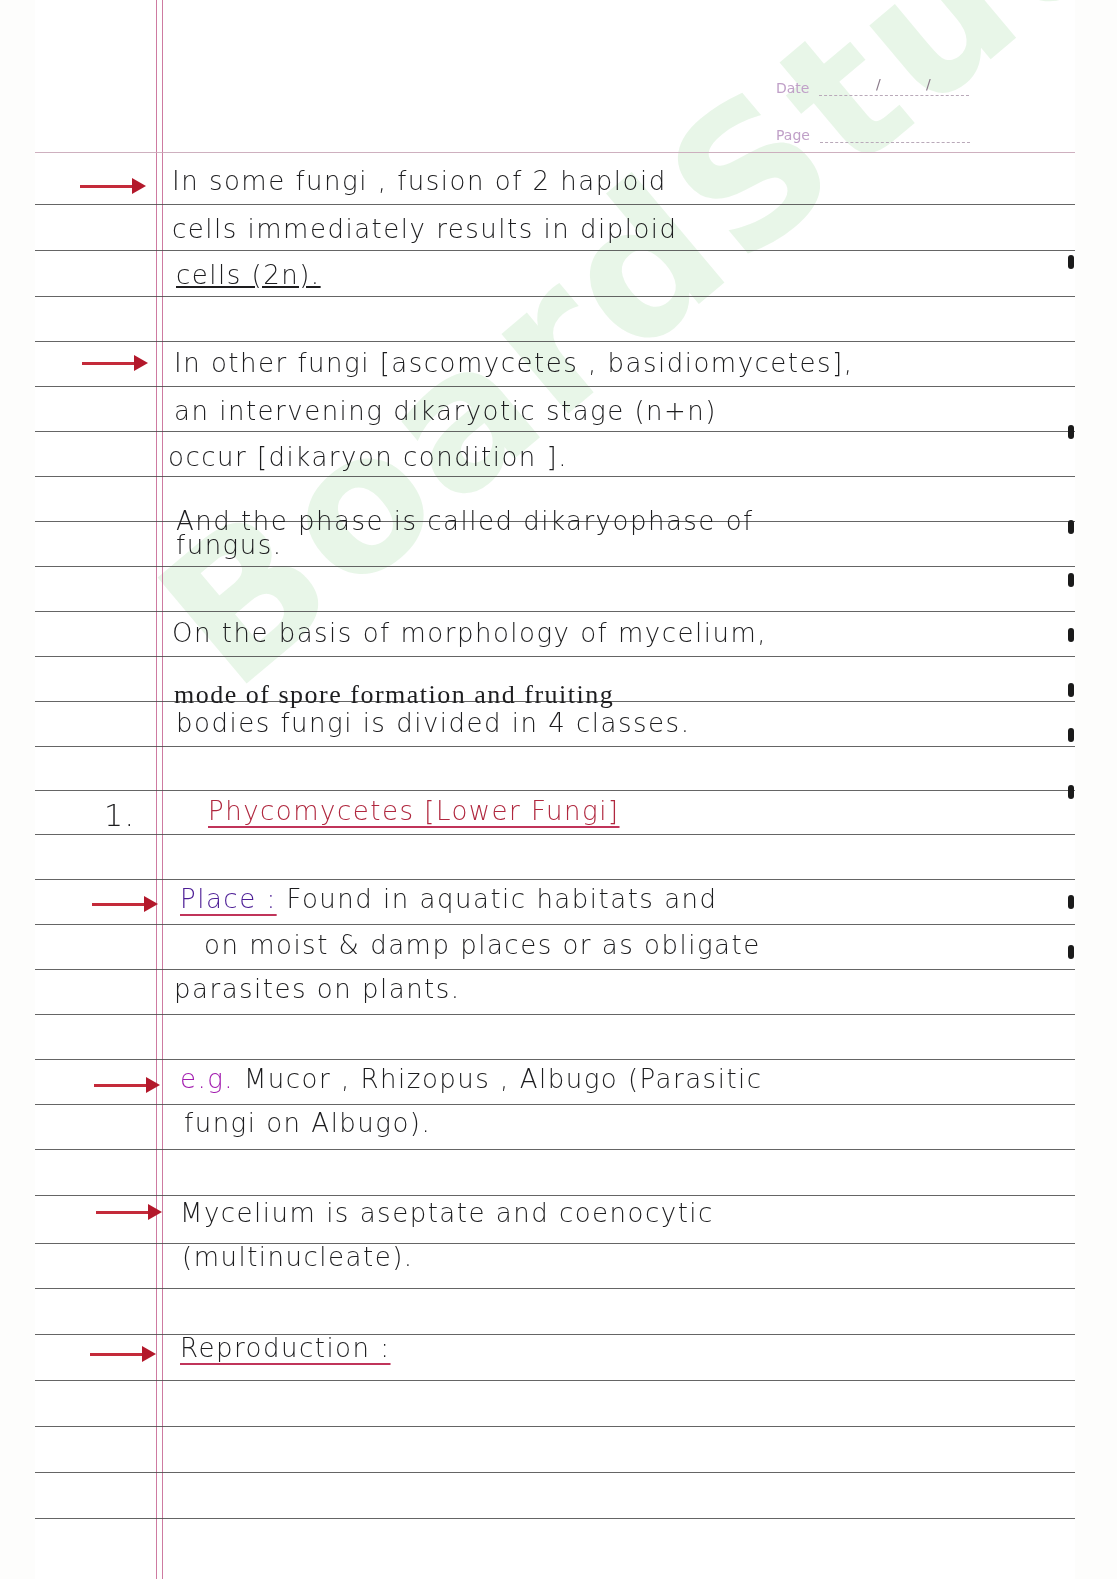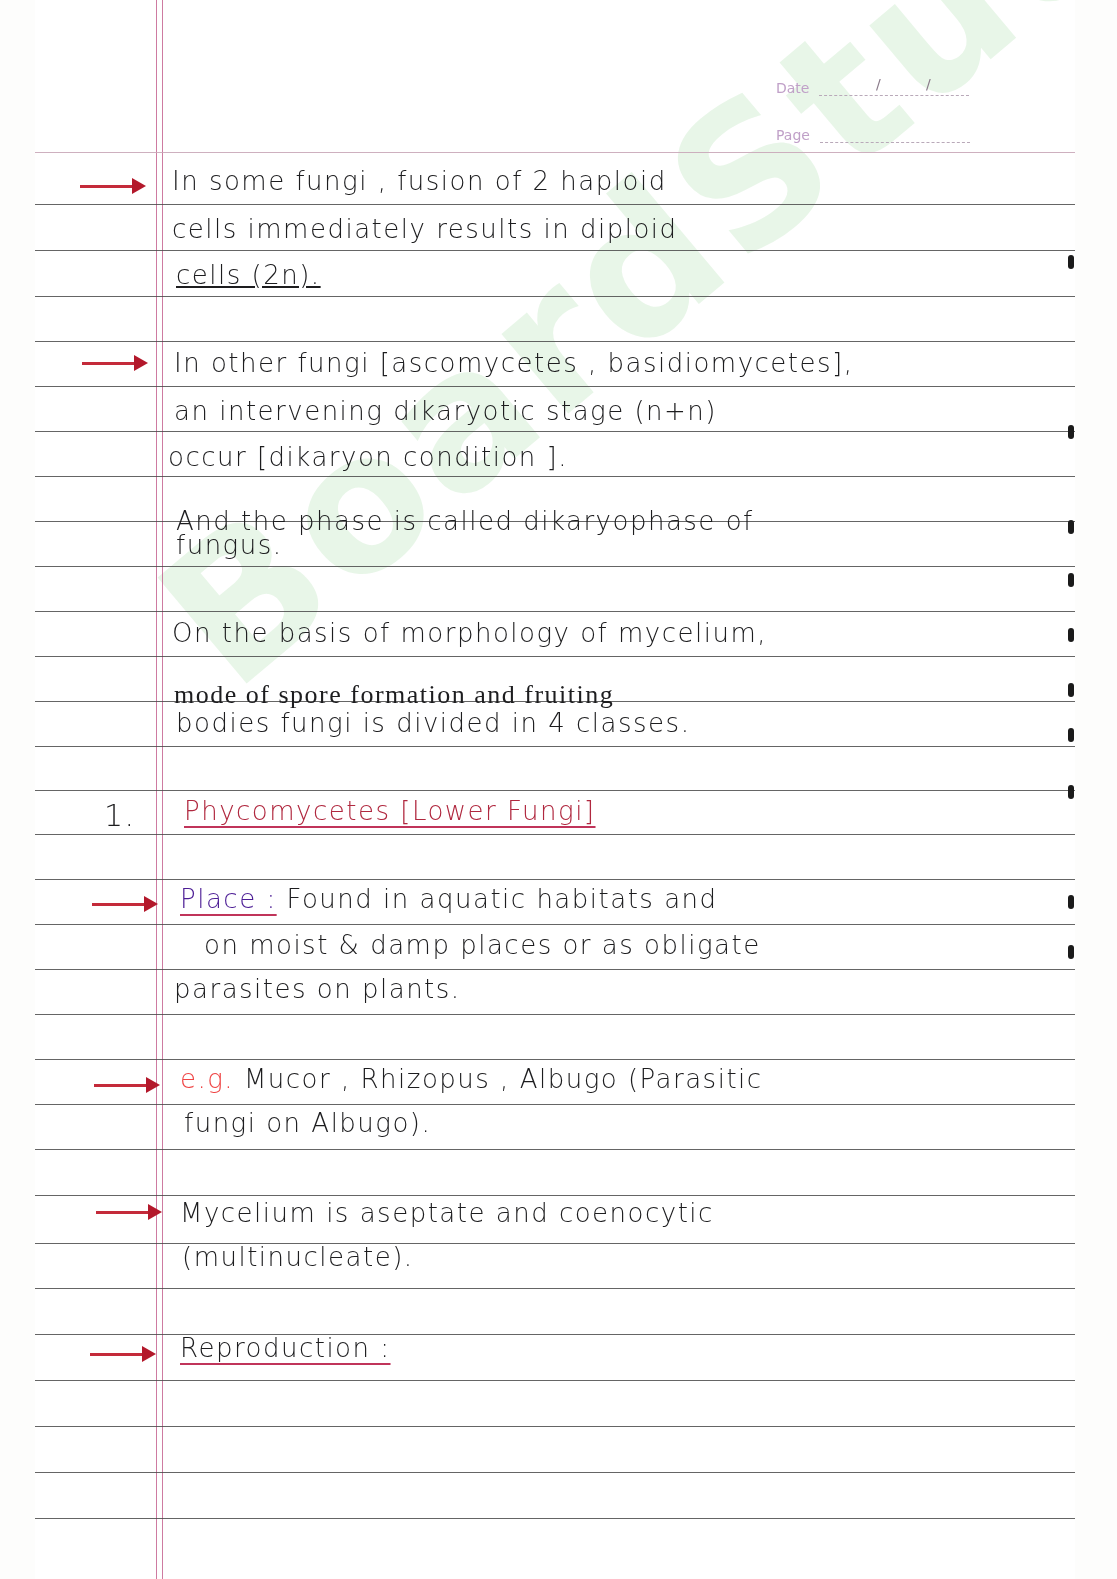--- a/index.html
+++ b/index.html
@@ -38,21 +38,21 @@
       margin-left: 10px; vertical-align: bottom;
     }
     .date-slash { position: absolute; color: #8a7a8a; font-size: 14px; }
 
     .hw {
       position: absolute; white-space: nowrap;
       font-family: "DejaVu Sans", sans-serif;
       font-size: 26px; color: #1d1d1f; letter-spacing: 1.5px;
       font-weight: 300;
     }
-    .hw.red { color: #b0283f; }
+    .hw.red { color: #b0283f; margin-left: 24px; }
     .hw.num { font-size: 30px; }
     .hw .ul { text-decoration: underline; text-decoration-color: #c0345a; text-underline-offset: 6px; }
 
     .arrow {
       position: absolute; width: 66px; height: 16px;
     }
     .arrow .shaft {
       position: absolute; left: 0; top: 7px; width: 52px; height: 2.5px; background: #c42a3a;
     }
     .arrow .head {
@@ -157,21 +157,21 @@
     <div class="head"></div>
   </div>
 <div class="hw" style="left:180px; top:884px;"><span class="red ul" style="color:#4c1d95;">Place :</span> <span>Found in aquatic habitats and</span></div>
 <div class="hw" style="left:204px; top:930px;">on moist &amp; damp places or as obligate</div>
 <div class="hw" style="left:174px; top:974px;">parasites on plants.</div>
 
 <div class="arrow" style="left:94px; top:1077px;">
     <div class="shaft"></div>
     <div class="head"></div>
   </div>
-<div class="hw" style="left:180px; top:1064px;"><span class="red" style="color:#ef4444;">e.g.</span> <span>Mucor , Rhizopus , Albugo (Parasitic</span></div>
+<div class="hw" style="left:180px; top:1064px;"><span class="red" style="color:#a21caf;">e.g.</span> <span>Mucor , Rhizopus , Albugo (Parasitic</span></div>
 <div class="hw" style="left:184px; top:1108px;">fungi on Albugo).</div>
 
 <div class="arrow" style="left:96px; top:1204px;">
     <div class="shaft"></div>
     <div class="head"></div>
   </div>
 <div class="hw" style="left:180px; top:1198px;">Mycelium is aseptate and coenocytic</div>
 <div class="hw" style="left:182px; top:1242px;">(multinucleate).</div>
 
 <div class="arrow" style="left:90px; top:1346px;">

